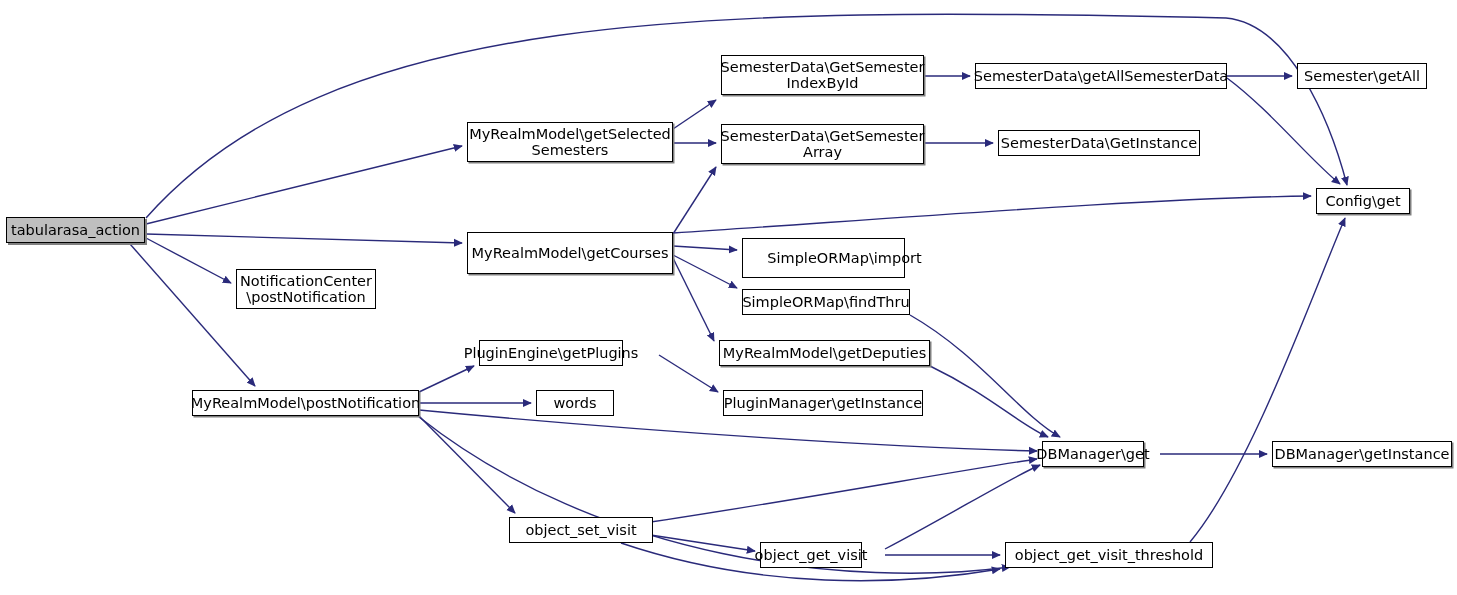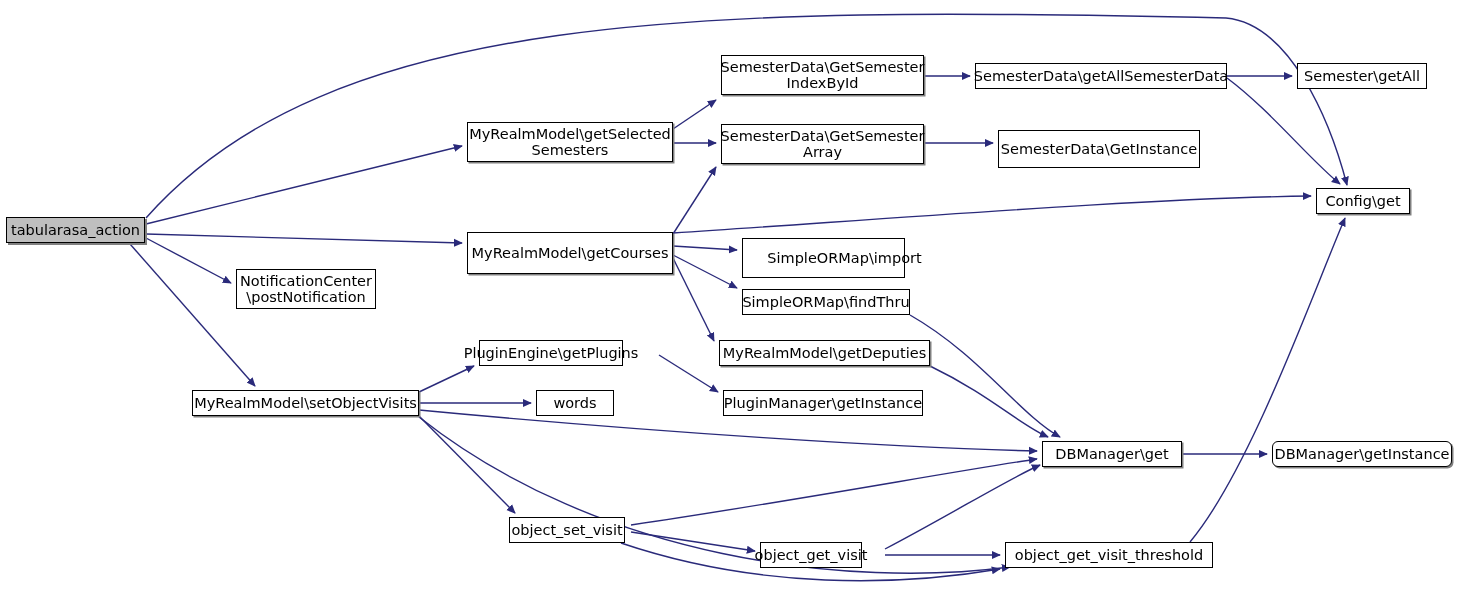--- a/index.html
+++ b/index.html
@@ -84,31 +84,31 @@
   <div id="nodes">
       <div class="node root" style="left: 6px; top: 217px; width: 139px; height: 26px;">tabularasa_action</div>
       <div class="node thick shadow" style="left: 467px; top: 122px; width: 206px; height: 40px;">MyRealmModel\getSelected
 Semesters</div>
       <div class="node thick shadow" style="left: 721px; top: 55px; width: 203px; height: 40px;">SemesterData\GetSemester
 IndexById</div>
       <div class="node thick shadow" style="left: 721px; top: 124px; width: 203px; height: 40px;">SemesterData\GetSemester
 Array</div>
       <div class="node" style="left: 975px; top: 63px; width: 252px; height: 26px;">SemesterData\getAllSemesterData</div>
       <div class="node" style="left: 1297px; top: 63px; width: 130px; height: 26px;">Semester\getAll</div>
-      <div class="node" style="left: 998px; top: 130px; width: 202px; height: 38px;">SemesterData\GetInstance</div>
+      <div class="node" style="left: 998px; top: 130px; width: 202px; height: 26px;">SemesterData\GetInstance</div>
       <div class="node thick shadow" style="left: 1316px; top: 188px; width: 94px; height: 26px;">Config\get</div>
       <div class="node thick shadow" style="left: 467px; top: 232px; width: 206px; height: 42px;">MyRealmModel\getCourses</div>
       <div class="node" style="left: 236px; top: 269px; width: 140px; height: 40px;">NotificationCenter
 \postNotification</div>
       <div class="node" style="left: 742px; top: 238px; width: 163px; height: 40px; padding-left: 46px;">SimpleORMap\import</div>
       <div class="node" style="left: 742px; top: 289px; width: 168px; height: 26px;">SimpleORMap\findThru</div>
       <div class="node thick shadow" style="left: 719px; top: 340px; width: 211px; height: 26px;">MyRealmModel\getDeputies</div>
       <div class="node" style="left: 479px; top: 340px; width: 144px; height: 26px;">PluginEngine\getPlugins</div>
       <div class="node" style="left: 723px; top: 390px; width: 200px; height: 26px;">PluginManager\getInstance</div>
       <div class="node" style="left: 536px; top: 390px; width: 78px; height: 26px;">words</div>
-      <div class="node thick shadow" style="left: 192px; top: 390px; width: 227px; height: 26px;">MyRealmModel\setObjectVisits</div>
-      <div class="node thick shadow" style="left: 1042px; top: 441px; width: 140px; height: 26px;">DBManager\get</div>
-      <div class="node thick shadow" style="left: 1272px; top: 441px; width: 180px; height: 26px; border-radius: 6px;">DBManager\getInstance</div>
-      <div class="node" style="left: 509px; top: 517px; width: 116px; height: 26px;">object_set_visit</div>
+      <div class="node thick shadow" style="left: 192px; top: 390px; width: 227px; height: 26px;">MyRealmModel\postNotification</div>
+      <div class="node thick shadow" style="left: 1042px; top: 441px; width: 102px; height: 26px;">DBManager\get</div>
+      <div class="node thick shadow" style="left: 1272px; top: 441px; width: 180px; height: 26px;">DBManager\getInstance</div>
+      <div class="node" style="left: 509px; top: 517px; width: 144px; height: 26px;">object_set_visit</div>
       <div class="node" style="left: 760px; top: 542px; width: 102px; height: 26px;">object_get_visit</div>
       <div class="node" style="left: 1005px; top: 542px; width: 208px; height: 26px;">object_get_visit_threshold</div>
     </div>
 </div>
 
 </body></html>

